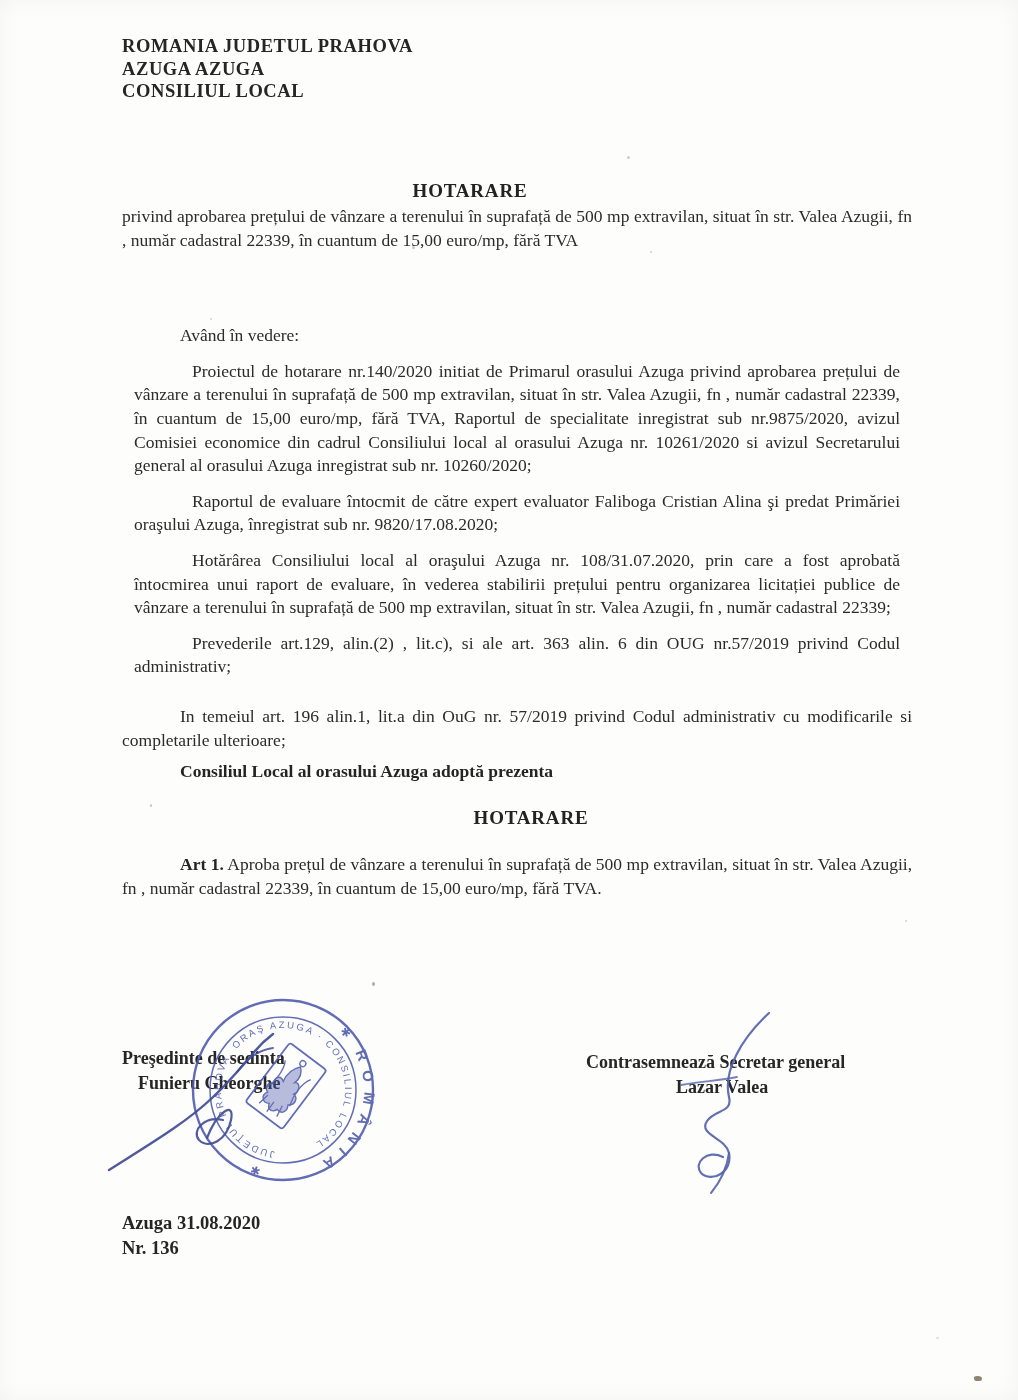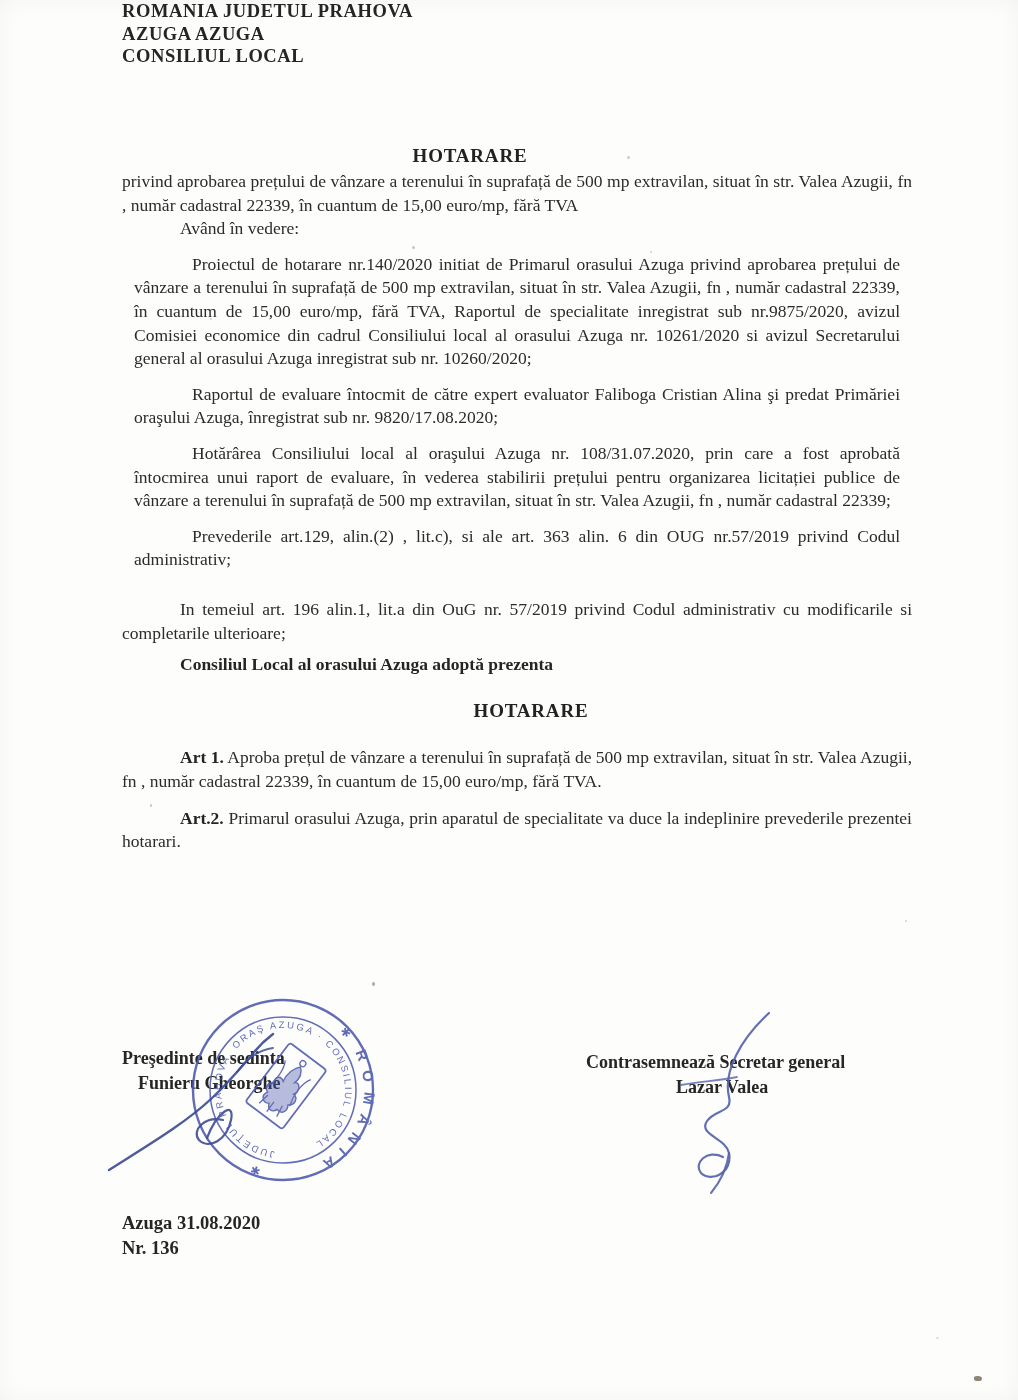--- a/index.html
+++ b/index.html
@@ -10,26 +10,26 @@
     background:#fdfdfc;
     box-shadow:inset 0 0 22px rgba(0,0,0,0.045);
     overflow:hidden;
     font-family:"Liberation Serif","DejaVu Serif",serif;
     color:#2b2b2b;
   }
   .content{
     position:absolute;left:122px;top:0;width:790px;
     font-size:17.5px;line-height:23.6px;
   }
-  .hdr{font-weight:bold;font-size:18.5px;line-height:22.5px;letter-spacing:0.6px;color:#252525;}
+  .hdr{padding-top:35px;font-weight:bold;font-size:18.5px;line-height:22.5px;letter-spacing:0.6px;color:#252525;}
   .hdr div{white-space:nowrap;}
   .title-block{margin-top:76px;position:relative;left:-47px;text-align:center;
     font-weight:bold;font-size:19px;letter-spacing:0.8px;color:#222;}
   .subtitle{margin-top:3px;text-align:justify;}
-  .preamble-intro{text-indent:58px;}
+  .preamble-intro{margin-top:72px;text-indent:58px;}
   p.recital{margin:12px;text-indent:58px;text-align:justify;}
   p.basis{margin:26px 0 0 0;text-indent:58px;text-align:justify;}
   .adoption{margin-top:8px;text-indent:58px;font-weight:bold;color:#242424;}
   .decision-heading{margin-top:22px;position:relative;left:14px;text-align:center;
     font-weight:bold;font-size:19px;letter-spacing:0.8px;color:#222;}
   p.article{margin:24px 0 0 0;text-indent:58px;text-align:justify;}
   p.article.a2{margin-top:13px;}
   .lead{font-weight:bold;color:#242424;}
 
   .sig-left{position:absolute;left:122px;top:1046px;font-weight:bold;font-size:18px;line-height:25px;color:#262626;z-index:2;}
@@ -70,21 +70,20 @@
     <p class="recital">Prevederile art.129, alin.(2) , lit.c), si ale art. 363 alin. 6 din OUG nr.57/2019 privind Codul administrativ;</p>
 
     <p class="basis">In temeiul art. 196 alin.1, lit.a din OuG nr. 57/2019 privind Codul administrativ cu modificarile si completarile ulterioare;</p>
 
     <div class="adoption">Consiliul Local al orasului Azuga adoptă prezenta</div>
 
     <div class="decision-heading">HOTARARE</div>
 
     <p class="article"><span class="lead">Art 1.</span><span> Aproba prețul de vânzare a terenului în suprafață de 500 mp extravilan, situat în str. Valea Azugii, fn , număr cadastral 22339, în cuantum de 15,00 euro/mp, fără TVA.</span></p>
 
-    <p class="article a2"><span class="lead">Art.2.</span><span> Primarul orasului Azuga, prin aparatul de specialitate va duce la indeplinire prevederile prezentei hotarari.</span></p>
 
   </div>
 
   <div class="sig-left">
     <div>Preşedinte de sedinta</div>
     <div class="name">Funieru Gheorghe</div>
   </div>
 
   <div class="sig-right">
     <div>Contrasemnează Secretar general</div>

